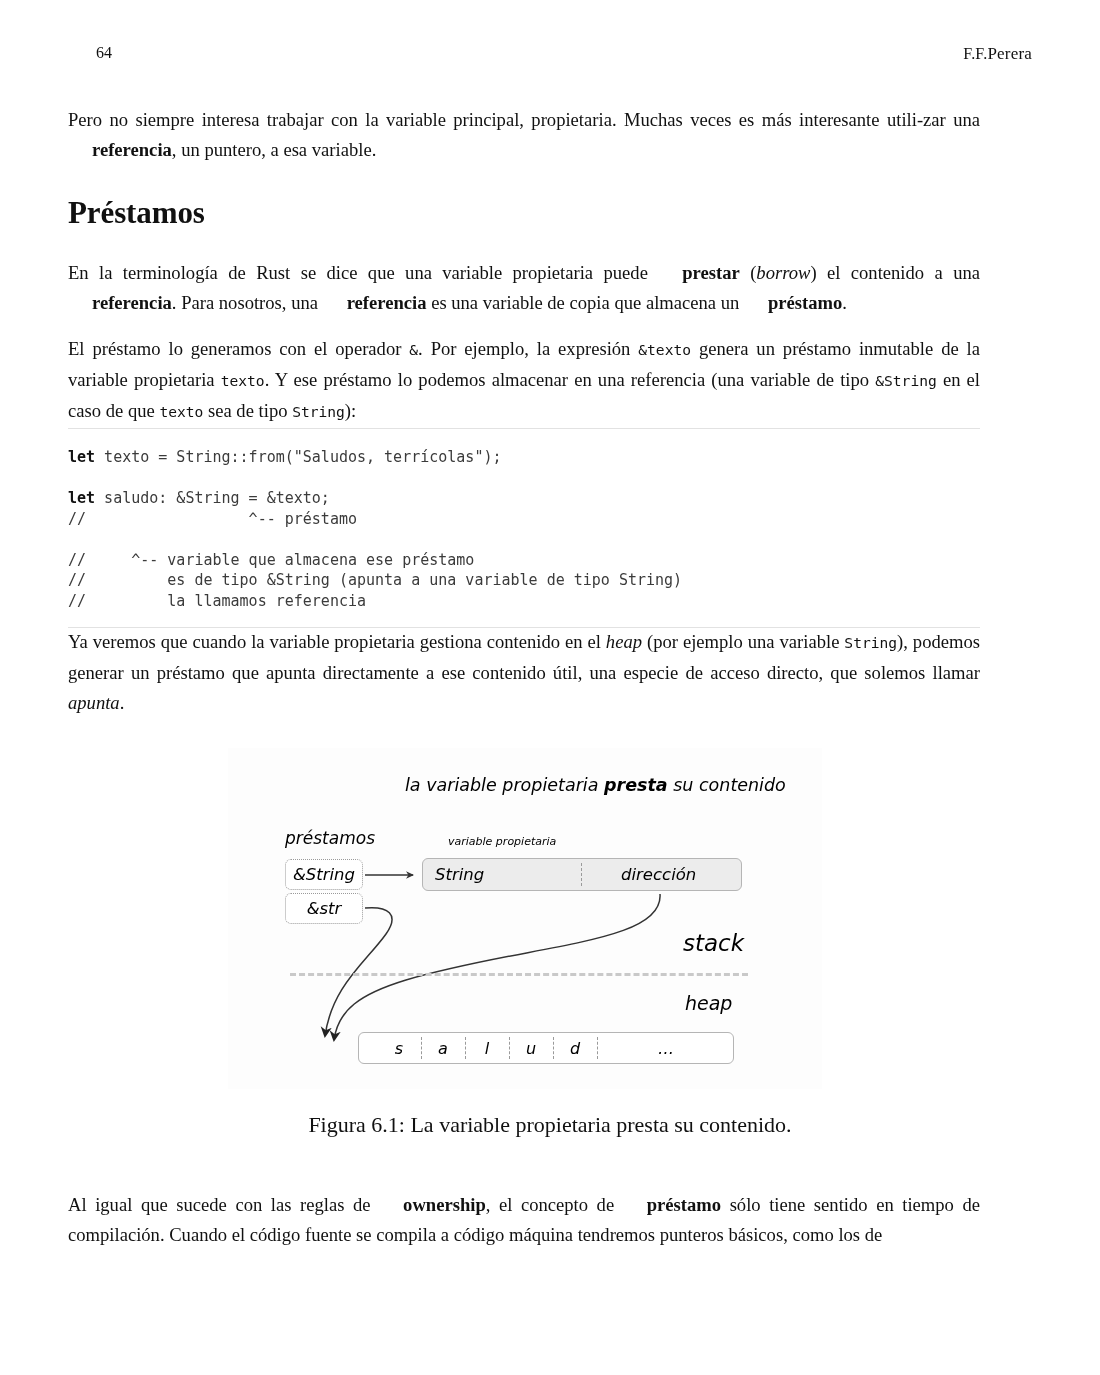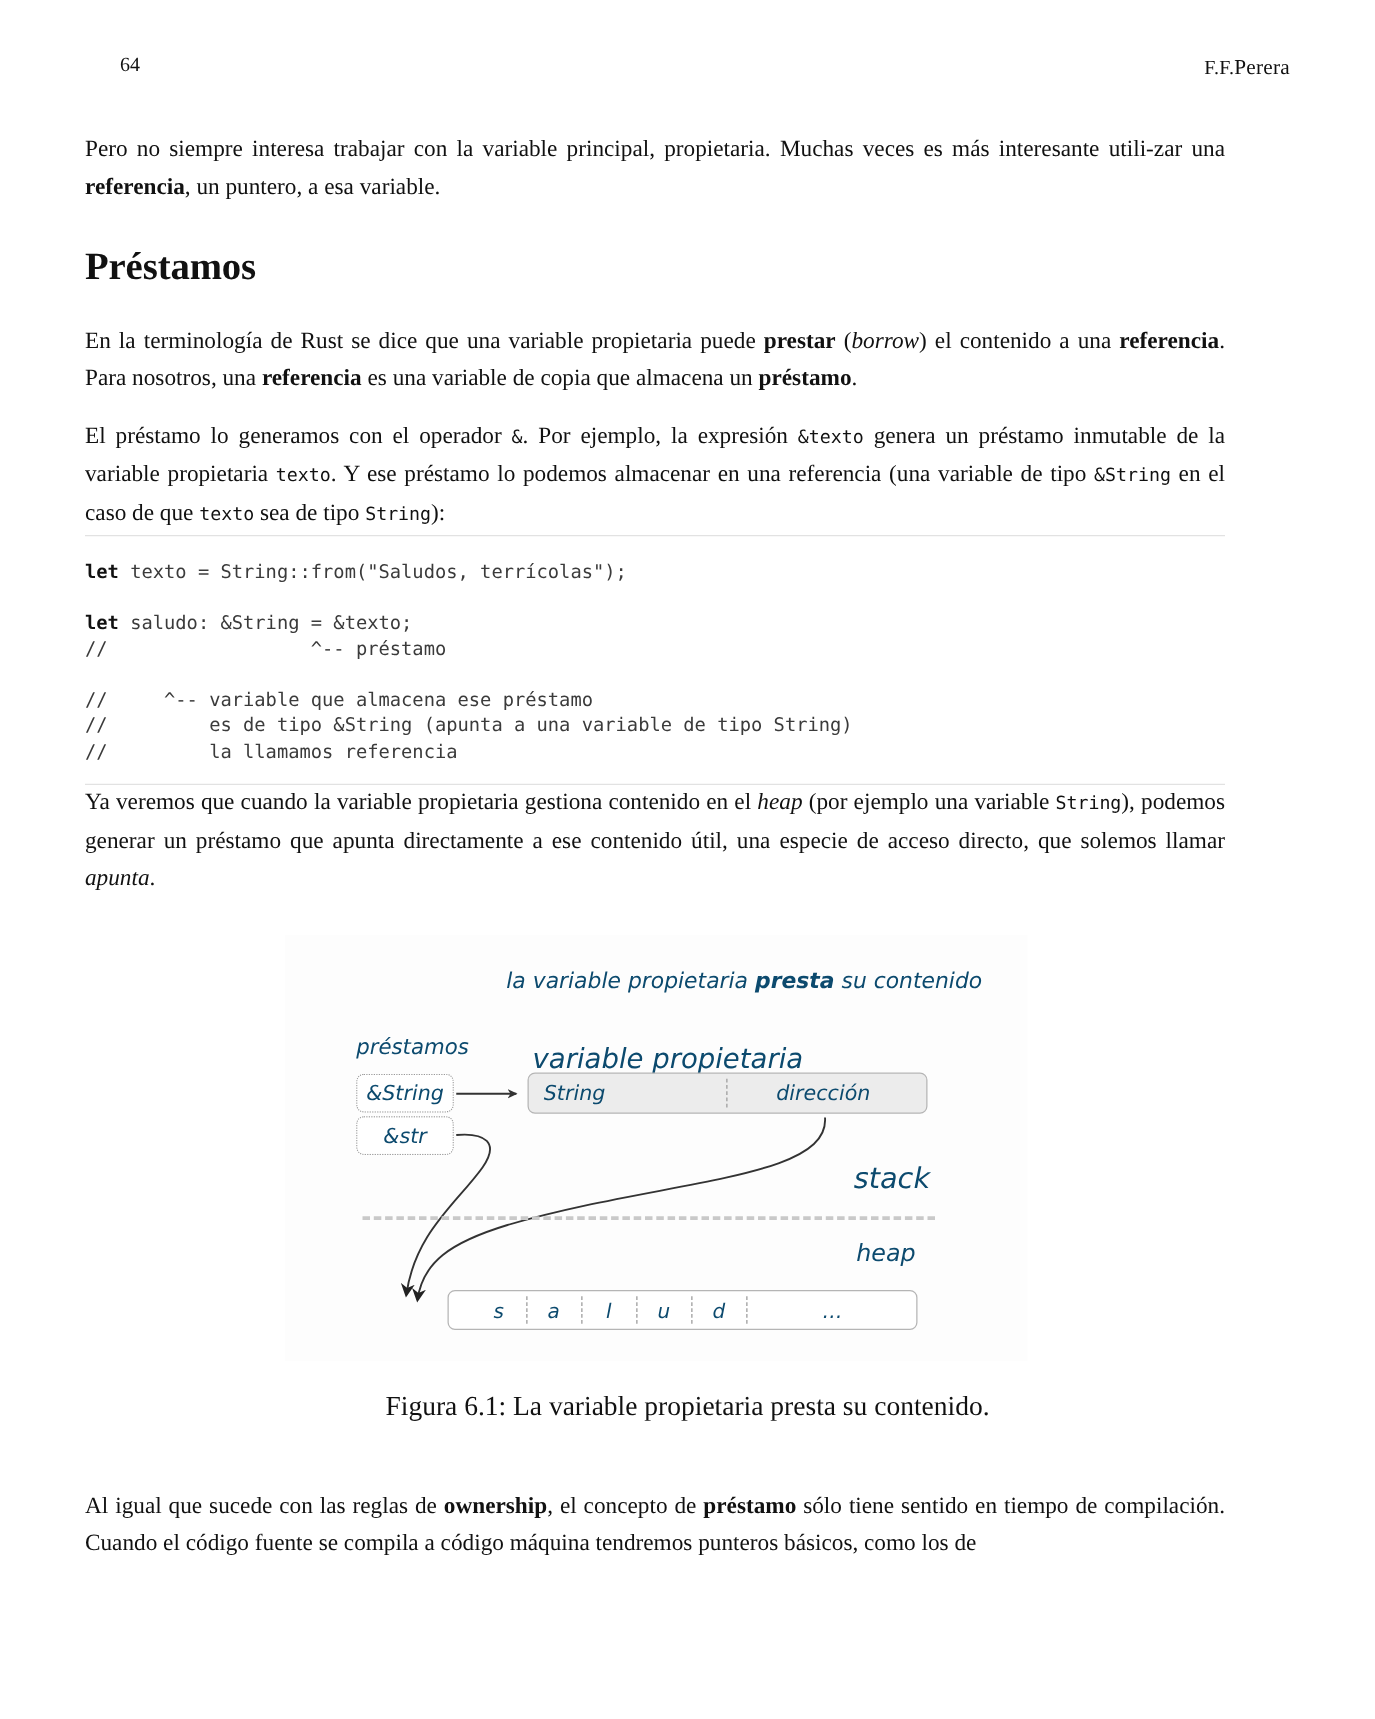--- a/index.html
+++ b/index.html
@@ -57,21 +57,21 @@
     text-justify: inter-word;
     hyphens: manual;
   }
   h2.section {
     margin: 0;
     font-size: 31px;
     font-weight: bold;
     line-height: 36px;
     letter-spacing: -0.1px;
   }
-  .bold { font-weight: bold; }
+  .bold { font-weight: bold; margin-left: 24px; }
   .ital { font-style: italic; margin-top: 20px; }
   code, .mono {
     font-family: "DejaVu Sans Mono", "Liberation Mono", monospace;
     font-size: 14.6px;
   }
 
   
   .listing {
     border-top: 1px solid #e2e2e2;
     border-bottom: 1px solid #e2e2e2;
@@ -99,38 +99,38 @@
     left: 228px;
     top: 748px;
     width: 594px;
     height: 341px;
     background: #fdfdfd;
   }
   .fig-el { position: absolute; }
   .hand {
     font-family: "DejaVu Sans", sans-serif;
     font-style: italic;
-    color: #0c4a6e;
+    color: #000000;
   }
   .fig-title {
     left: 405px;
     top: 775px;
     font-size: 17.5px;
     white-space: nowrap;
   }
   .fig-title b { font-style: italic; font-weight: bold; }
   .lbl-prestamos {
     left: 285px;
     top: 828px;
     font-size: 17px;
   }
   .lbl-varprop {
-    left: 426px;
+    left: 448px;
     top: 835px;
-    font-size: 22px;
+    font-size: 11px;
   }
   .dotted-box {
     box-sizing: border-box;
     border: 1.6px dotted #9a9a9a;
     border-radius: 6px;
     background: #ffffff;
     font-size: 16.5px;
     display: flex;
     align-items: center;
     justify-content: center;

